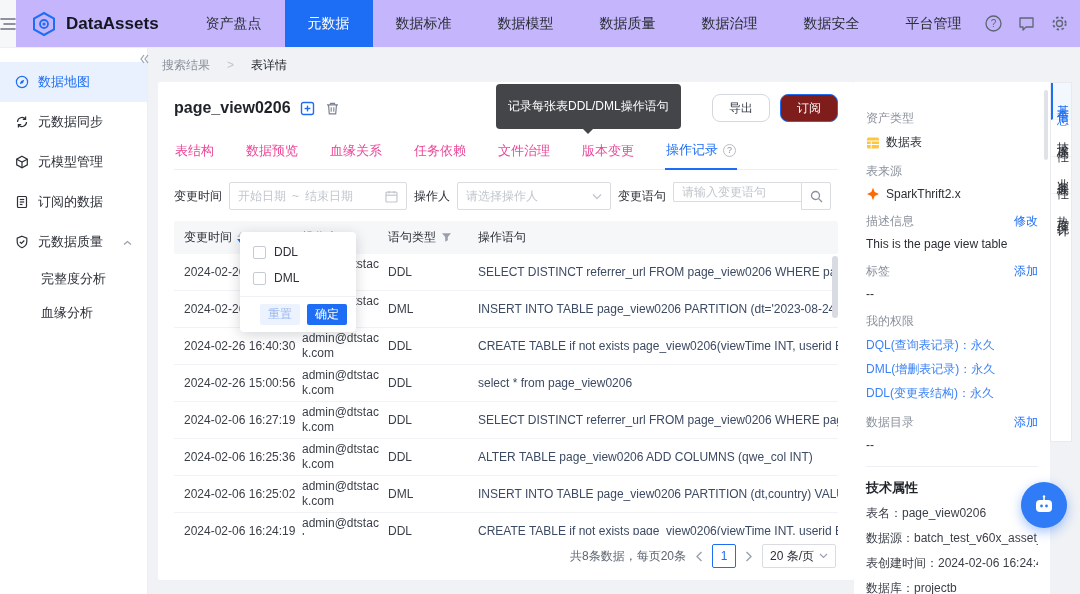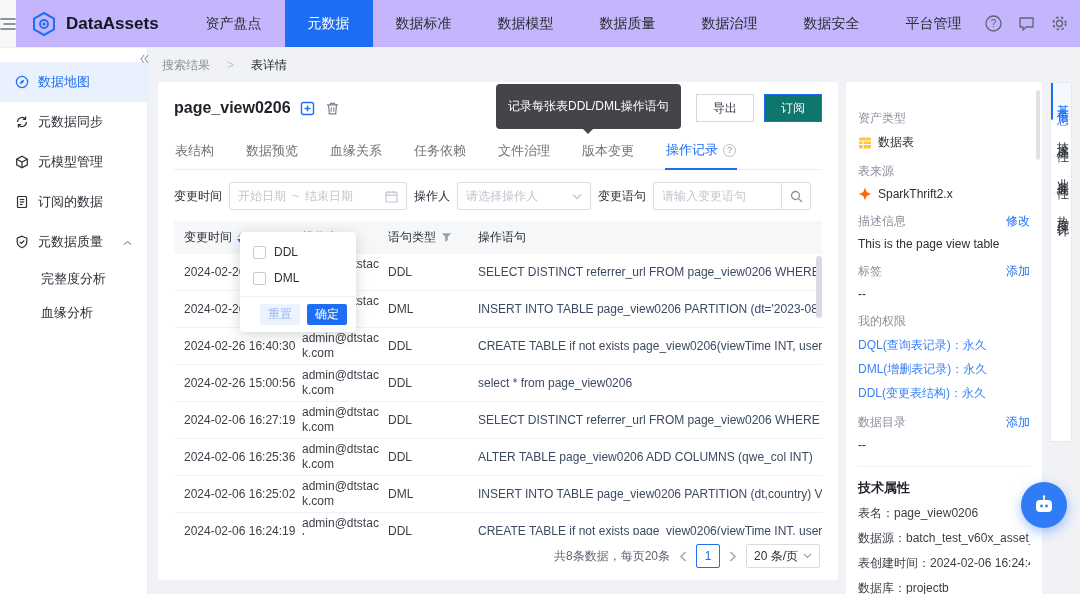--- a/index.html
+++ b/index.html
@@ -26,45 +26,45 @@
   .side-item .chev { margin-left:auto; color:#9aa1ad; font-size:10px; }
   .side-sub { height:34px; display:flex; align-items:center; padding-left:41px; font-size:13px; color:#2b2f36; cursor:pointer; }
 
   .main { flex:1; min-width:0; display:flex; flex-direction:column; position:relative; }
   .breadcrumb { height:30px; display:flex; align-items:center; gap:17px; padding:6px 14px 2px; font-size:12px; }
   .bc-parent { color:#8b919c; cursor:pointer; }
   .bc-sep { color:#c1c6cd; }
   .bc-current { color:#1f2329; }
   .collapse-handle { position:absolute; left:-9px; top:4px; color:#98a1ae; cursor:pointer; z-index:10; }
 
-  .content { flex:1; min-height:0; display:flex; gap:8px; padding:4px 8px 0 10px; }
+  .content { flex:1; min-height:0; display:flex; gap:0; padding:4px 8px 0 10px; }
 
   
   .detail-card { flex:1; min-width:0; background:#fff; border-radius:2px; padding:12px 16px 8px; position:relative; display:flex; flex-direction:column; margin-bottom:14px; }
   .title-row { display:flex; align-items:center; gap:9px; }
   .page-title { font-size:16px; font-weight:700; color:#1f2329; }
   .t-icon { width:16px; height:16px; display:flex; align-items:center; justify-content:center; cursor:pointer; }
   .title-actions { margin-left:auto; display:flex; gap:10px; }
-  .btn { height:28px; padding:0 16px; border-radius:0; font-size:12px; display:flex; align-items:center; cursor:pointer; }
+  .btn { height:28px; padding:0 16px; border-radius:8px; font-size:12px; display:flex; align-items:center; cursor:pointer; }
   .btn-default { border:1px solid #d4d7dd; background:#fff; color:#343a45; }
-  .btn-primary { background:#0f766e; color:#fff; border:1px solid #1d6ef5; }
+  .btn-primary { background:#7f1d1d; color:#fff; border:1px solid #1d6ef5; }
 
   .tabs { display:flex; gap:30px; margin-top:10px; border-bottom:1px solid #eceef1; }
-  .tab { padding:9px 1px; font-size:13px; color:#737373; cursor:pointer; display:flex; align-items:center; gap:5px; white-space:nowrap; }
+  .tab { padding:9px 1px; font-size:13px; color:#ec4899; cursor:pointer; display:flex; align-items:center; gap:5px; white-space:nowrap; }
   .tab.active { color:#1d6ef5; border-bottom:2px solid #1d6ef5; margin-bottom:-1px; }
   .help-circ { width:13px; height:13px; border:1px solid #b7bdc7; border-radius:50%; color:#8b919c; font-size:9px; display:flex; align-items:center; justify-content:center; cursor:pointer; }
 
   .filters { display:flex; align-items:center; gap:7px; margin-top:12px; font-size:12px; color:#2b2f36; white-space:nowrap; }
   .f-label { flex:0 0 auto; }
   .f-box { height:28px; border:1px solid #d9dce1; border-radius:2px; display:flex; align-items:center; padding:0 8px; gap:6px; color:#c1c6cd; background:#fff; cursor:pointer; }
   .date-range { width:178px;justify-content:center; }
-  .sel { width:134px; }
+  .sel { width:154px; }
   .sel .chev-d, .date-range .cal { margin-left:auto; color:#c1c6cd; display:flex; }
   .search-wrap { display:flex; }
-  .search-wrap input { width:128px; height:28px; border:1px solid #d9dce1; border-right:none; border-radius:2px 0 0 2px; padding:0 8px; font-size:12px; color:#2b2f36; outline:none; font-family:inherit; }
+  .search-wrap input { width:128px; height:20px; border:1px solid #d9dce1; border-right:none; border-radius:2px 0 0 2px; padding:0 8px; font-size:12px; color:#2b2f36; outline:none; font-family:inherit; }
   .search-wrap input::placeholder { color:#c1c6cd; }
   .search-addon { width:30px; height:28px; border:1px solid #d9dce1; border-radius:0 2px 2px 0; display:flex; align-items:center; justify-content:center; color:#8b919c; cursor:pointer; background:#fff; }
 
   .table { margin-top:11px; font-size:12px; display:flex; flex-direction:column; flex:1; min-height:0; }
   .t-head { display:flex; align-items:center; background:#f6f7f9; height:33px; color:#2b2f36; border-radius:2px; flex:0 0 33px; }
   .t-head .hcell { display:flex; align-items:center; gap:5px; }
   .col-time { width:128px; padding-left:10px; flex:0 0 128px; }
   .col-op   { width:86px;  flex:0 0 86px; padding-right:8px; }
   .col-type { width:90px;  flex:0 0 90px; }
   .col-sql  { flex:1; min-width:0; padding-right:14px; }

